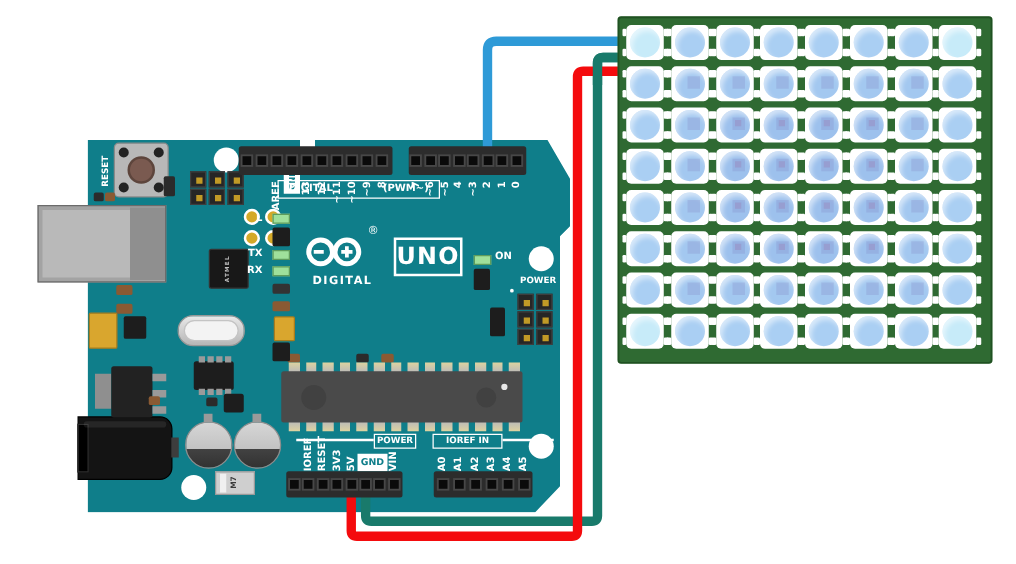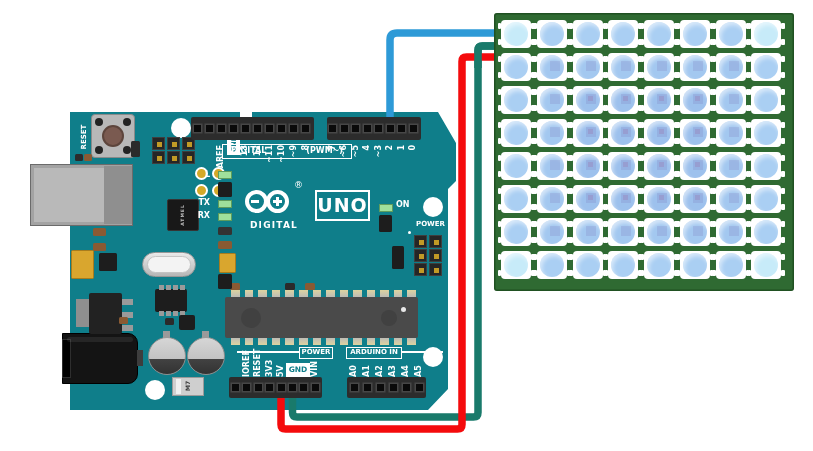--- a/index.html
+++ b/index.html
@@ -196,21 +196,21 @@
     <div class="abs" style="left:396px;top:200px;width:20px;font-size:8px;font-weight:600;color:#fff;">ON</div>
 
     <div class="abs" style="left:416px;top:220px;width:30px;font-size:7px;font-weight:600;color:#fff;">POWER</div>
 
     <div class="abs" style="left:237px;top:351px;width:62px;height:1.5px;background:#fff;"></div>
     <div class="abs" style="left:402px;top:351px;width:41px;height:1.5px;background:#fff;"></div>
     <div class="box-outline" style="left:299px;top:347px;width:34px;height:12px;">
       <div style="width:100%;text-align:center;line-height:9px;font-size:7px;">POWER</div>
     </div>
     <div class="box-outline" style="left:346px;top:347px;width:56px;height:12px;">
-      <div style="width:100%;text-align:center;line-height:9px;font-size:7px;">ARDUINO IN</div>
+      <div style="width:100%;text-align:center;line-height:9px;font-size:7px;">IOREF IN</div>
     </div>
 
     <div class="whitebox" style="left:286px;top:363px;width:24px;height:14px;">
       <div style="width:100%;text-align:center;line-height:14px;font-size:7.5px;font-weight:bold;color:#0f7e8a;">GND</div>
     </div>
 
     <div class="vlab" style="left:169px;top:209px;width:28px;font-size:4.5px;letter-spacing:1px;color:#c0c0c0;text-align:center;">ATMEL</div>
     <div class="vlab" style="left:180px;top:380px;width:16px;font-size:6px;color:#3a3a3a;text-align:center;">M7</div>
   <div class="vlab tlab" style="position: absolute; left: 206.25px; top: 154px;">AREF</div>
       <div class="vlab tlab" style="position: absolute; left: 230.45px; top: 154px;">13</div>

